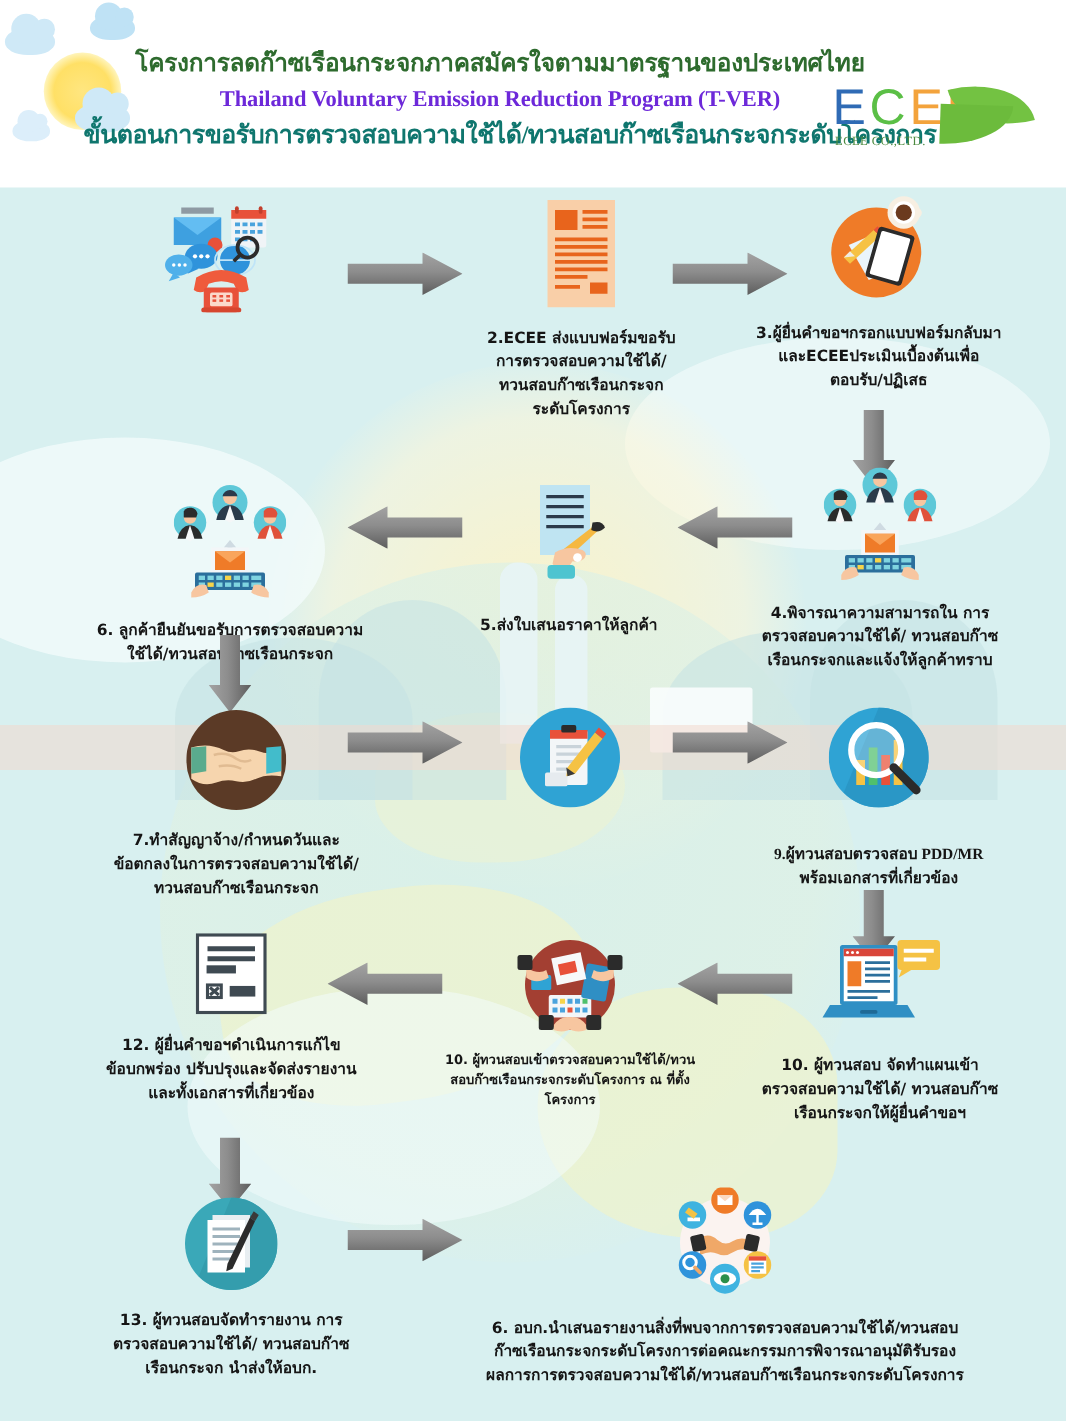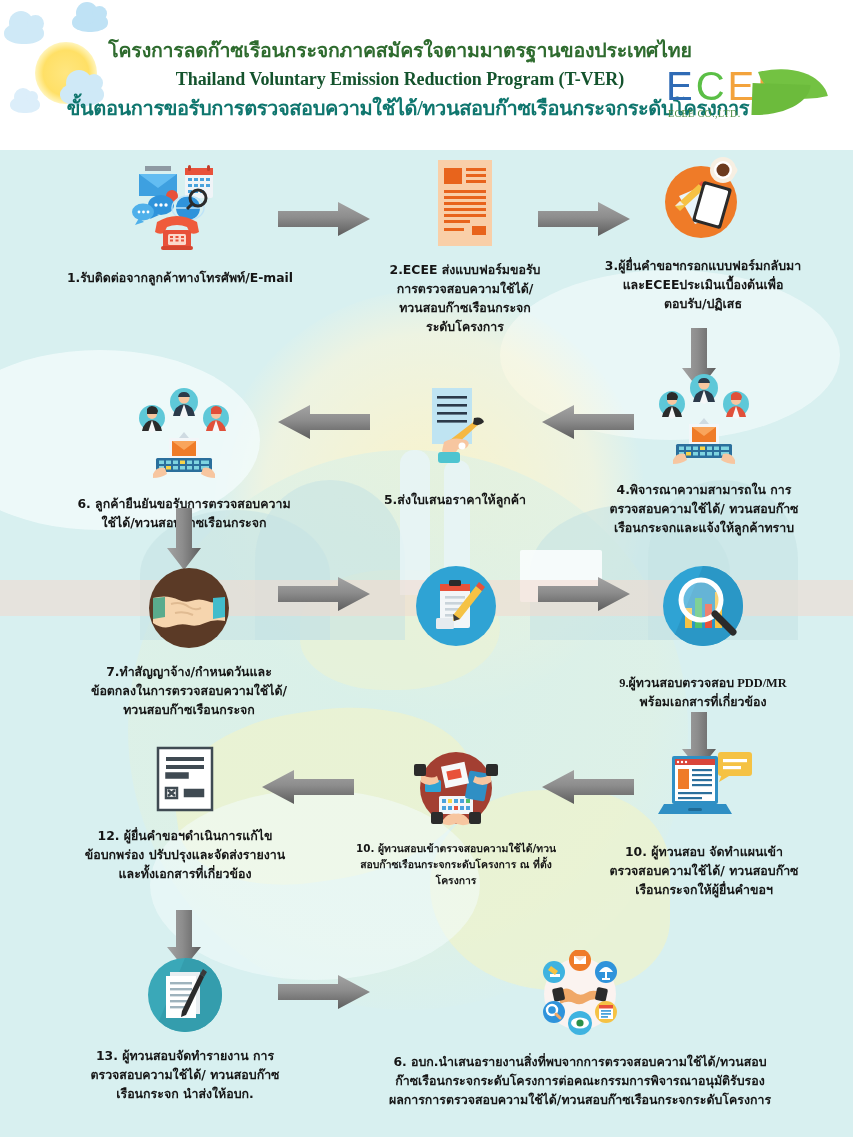--- a/index.html
+++ b/index.html
@@ -43,21 +43,21 @@
   #title-block {
     position: absolute; left: 0; top: 38px; width: 800px; text-align: center;
   }
   .title-th {
     font-family: "DejaVu Sans", sans-serif;
     font-size: 19.5px; font-weight: bold; color: #2e6b2e; letter-spacing: -0.2px;
     line-height: 26px; white-space: nowrap;
   }
   .title-en {
     font-family: "Liberation Serif", serif;
-    font-size: 18px; font-weight: bold; color: #14532d;
+    font-size: 18px; font-weight: bold; color: #6d28d9;
     line-height: 30px; letter-spacing: -0.1px; white-space: nowrap;
   }
   .title-sub {
     font-family: Liberation Serif, serif;
     font-size: 20px; font-weight: bold; color: #0f766e; letter-spacing: -0.4px;
     line-height: 28px; white-space: nowrap; padding-left: 16px;
   }
 
   #logo { position: absolute; left: 666px; top: 66px; width: 170px; height: 62px; }
   .logo-letters {
@@ -253,21 +253,20 @@
             <rect x="45" y="76" width="3" height="2"></rect>
               <rect x="50.5" y="76" width="3" height="2"></rect>
               <rect x="56" y="76" width="3" height="2"></rect>
             <rect x="45" y="79.5" width="3" height="2"></rect>
               <rect x="50.5" y="79.5" width="3" height="2"></rect>
               <rect x="56" y="79.5" width="3" height="2"></rect>
           </g>
           <rect x="36" y="86" width="32" height="4" rx="2" fill="#d6462f"></rect>
         </svg>
       </div>
-      <div class="step-caption sz-norm" style="margin-top:18px;white-space:pre-line;">1.รับติดต่อจากลูกค้าทางโทรศัพท์/E-mail</div>
     </div>
 
     <div class="arrow" style="left:278px; top:52px;">
       <svg width="92" height="34" viewBox="0 0 92 34">
         <defs>
             <linearGradient id="ag1" x1="0" y1="0" x2="0" y2="1">
           <stop offset="0%" stop-color="#a3a3a3"></stop>
               <stop offset="45%" stop-color="#8d8d8d"></stop>
               <stop offset="100%" stop-color="#5d5d5d"></stop>
         </linearGradient>

